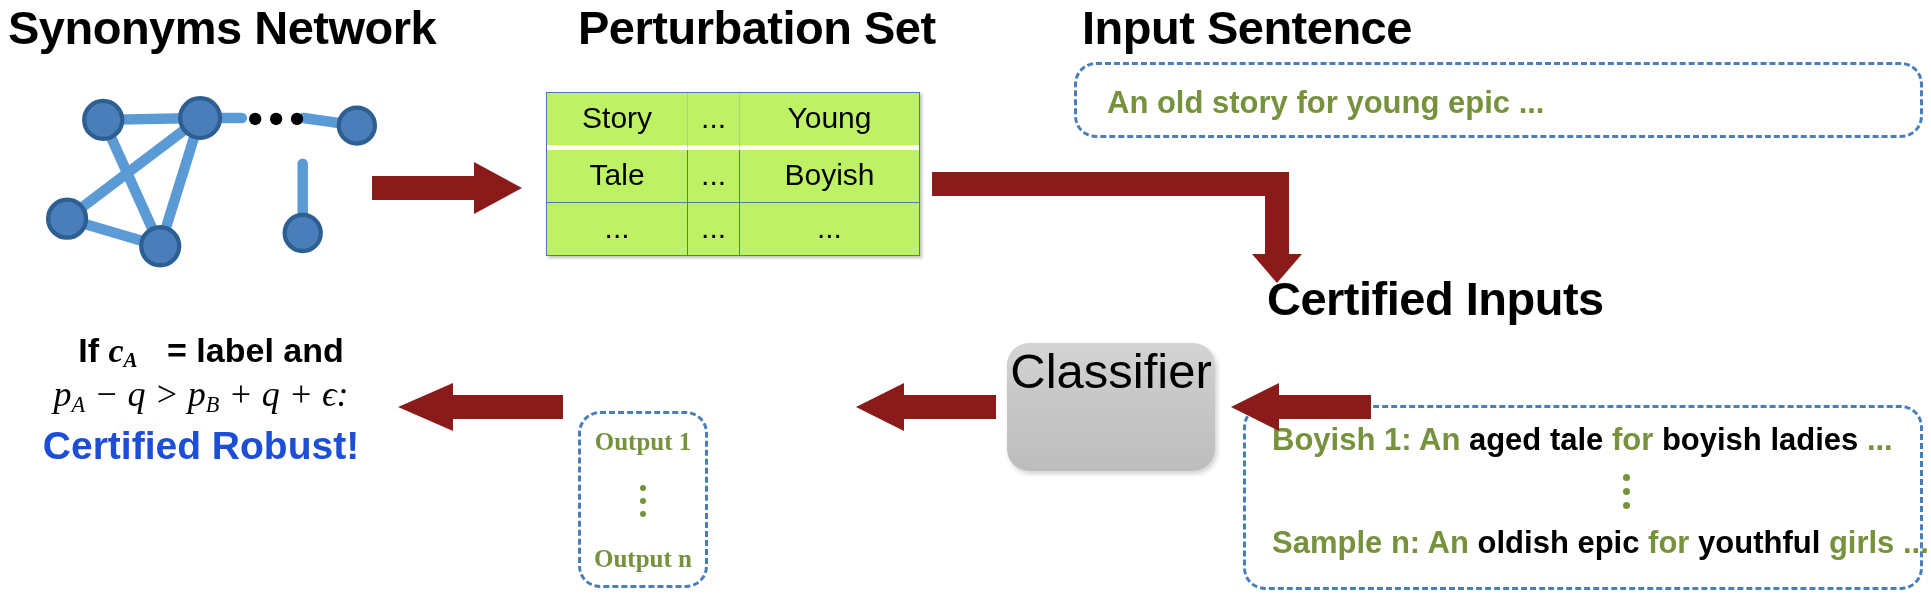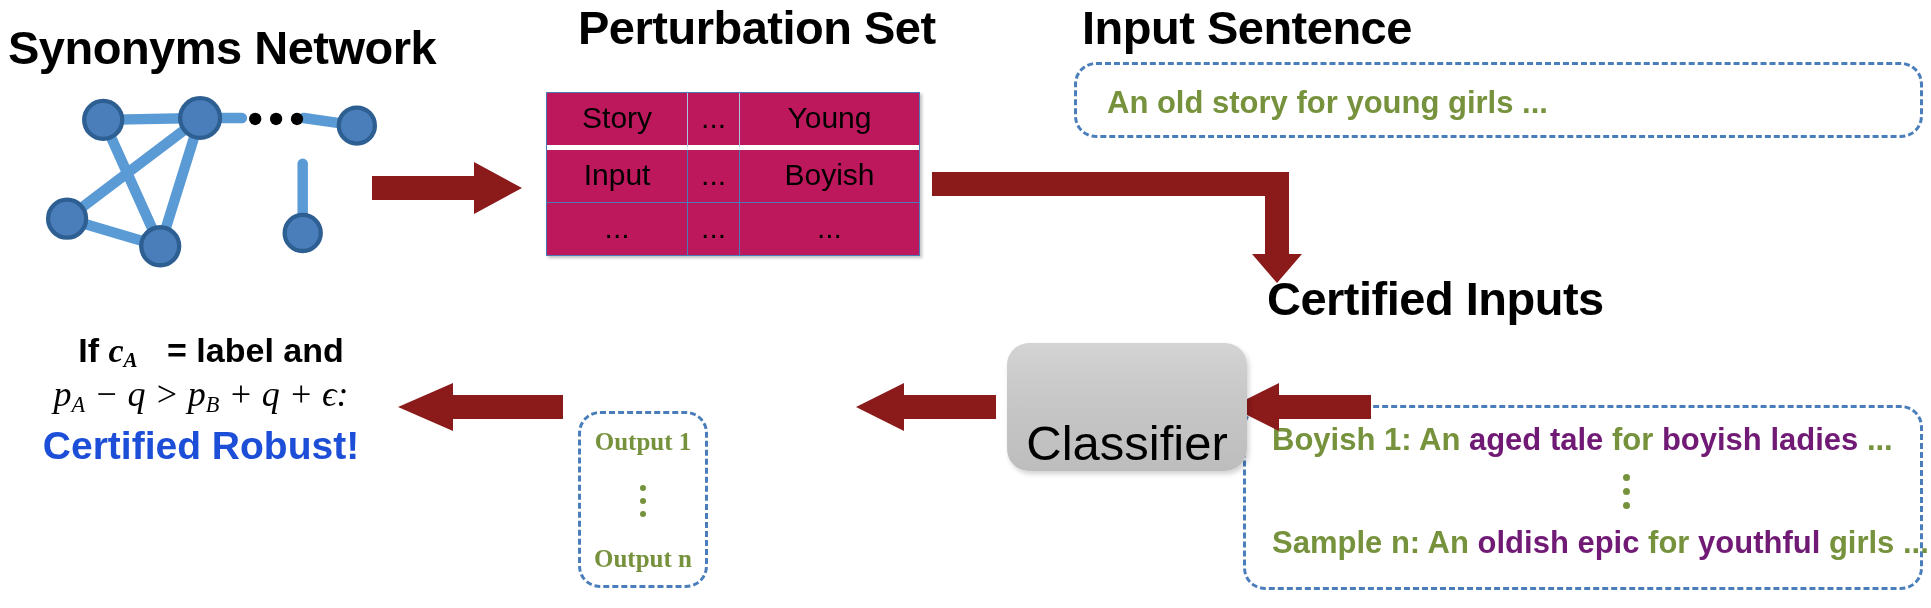--- a/index.html
+++ b/index.html
@@ -31,21 +31,21 @@
   
   #perturbation-table {
     left: 546px; top: 92px;
     width: 374px;
     border-collapse: separate;
     border-spacing: 0;
     background: #95b3d7;
     box-shadow: 2px 2px 3px rgba(0,0,0,0.25);
   }
   #perturbation-table td {
-    background: #be185d;
+    background: #bef264;
     color: #000000;
     font-family: "Liberation Sans", sans-serif;
     font-size: 30px;
     text-align: center;
     padding: 6px 0 8px 0;
     height: 38px;
     border-right: 1.5px solid #4a7ab5;
     border-bottom: 1.5px solid #4a7ab5;
   }
   #perturbation-table tr td:last-child { border-right: none; }
@@ -65,30 +65,30 @@
   }
 
   .sentence-text {
     font-family: "Liberation Sans", sans-serif;
     font-weight: bold;
     font-size: 31px;
     white-space: nowrap;
     line-height: 1.15;
   }
   .tok-green { color: #76923c; }
-  .tok-red   { color: #701a75; }
+  .tok-red   { color: #000000; }
 
   
   #classifier-box {
     left: 1007px; top: 343px;
-    width: 240px; height: 128px;
+    width: 208px; height: 128px;
     background: linear-gradient(180deg,#d4d4d4 0%,#c8c8c8 40%,#bdbdbd 100%);
     border-radius: 22px;
     box-shadow: 2px 3px 5px rgba(0,0,0,0.18);
-    display: flex; align-items: flex-end; justify-content: center;
+    display: flex; align-items: flex-start; justify-content: center;
   }
   #classifier-label {
     font-family: "Liberation Sans", sans-serif;
     font-size: 49px;
     color: #000000;
     white-space: nowrap;
   }
 
   
   #output-box {
@@ -133,21 +133,21 @@
     font-weight: bold;
     font-size: 39px;
     color: #1d4ed8;
     white-space: nowrap;
     margin-top: 6px;
   }
 </style>
 </head>
 <body>
 
-<div class="abs heading" style="left:8px; top:4px;margin-top:20px;">Synonyms Network</div>
+<div class="abs heading" style="left:8px; top:4px;">Synonyms Network</div>
 
 <div class="abs heading" style="left:578px; top:4px;">Perturbation Set</div>
 
 <div class="abs heading" style="left:1082px; top:4px;">Input Sentence</div>
 
 <div class="abs heading" style="left:1267px; top:275px;">Certified Inputs</div>
 
 <svg class="abs" id="network-graph" viewBox="0 0 420 200">
   <g stroke="#5b9bd5" stroke-width="11" stroke-linecap="round">
     <line x1="66" y1="42" x2="168" y2="40"></line>
@@ -179,42 +179,42 @@
 </svg>
 
 <table class="abs" id="perturbation-table">
   <tbody>
       <tr class="header-row">
     <td>Story</td>
     <td>...</td>
     <td>Young</td>
   </tr>
   <tr>
-    <td>Input</td>
+    <td>Tale</td>
     <td>...</td>
     <td>Boyish</td>
   </tr>
   <tr>
     <td>...</td>
     <td>...</td>
     <td>...</td>
   </tr>
 </tbody>
   </table>
 
 <svg class="abs" style="left:932px; top:158px;" width="420" height="125">
   <path d="M0 14 L340 14 L340 14 Z" fill="none"></path>
   <rect x="0" y="14" width="357" height="24" fill="#8b1a1a"></rect>
   <rect x="333" y="14" width="24" height="86" fill="#8b1a1a"></rect>
   <path d="M320 96 L370 96 L345 125 Z" fill="#8b1a1a"></path>
 </svg>
 
 <div class="abs dashed-box" style="left:1074px; top:62px; width:849px; height:76px;">
   <div class="sentence-text" style="padding:20px 0 0 30px;">
-    <span class="tok-green">An old story for young girls ...</span>
+    <span class="tok-green">An old story for young epic ...</span>
   </div>
 </div>
 
 <div class="abs dashed-box" style="left:1243px; top:405px; width:680px; height:185px;">
   <div class="sentence-text" style="padding:14px 0 0 26px;">
     <span class="tok-green">Boyish 1: An </span><span class="tok-red">aged tale </span><span class="tok-green">for </span><span class="tok-red">boyish ladies </span><span class="tok-green">...</span>
   </div>
 
   <div class="vdots green-big" style="margin:16px 0 0 86px;">
     <i></i>

